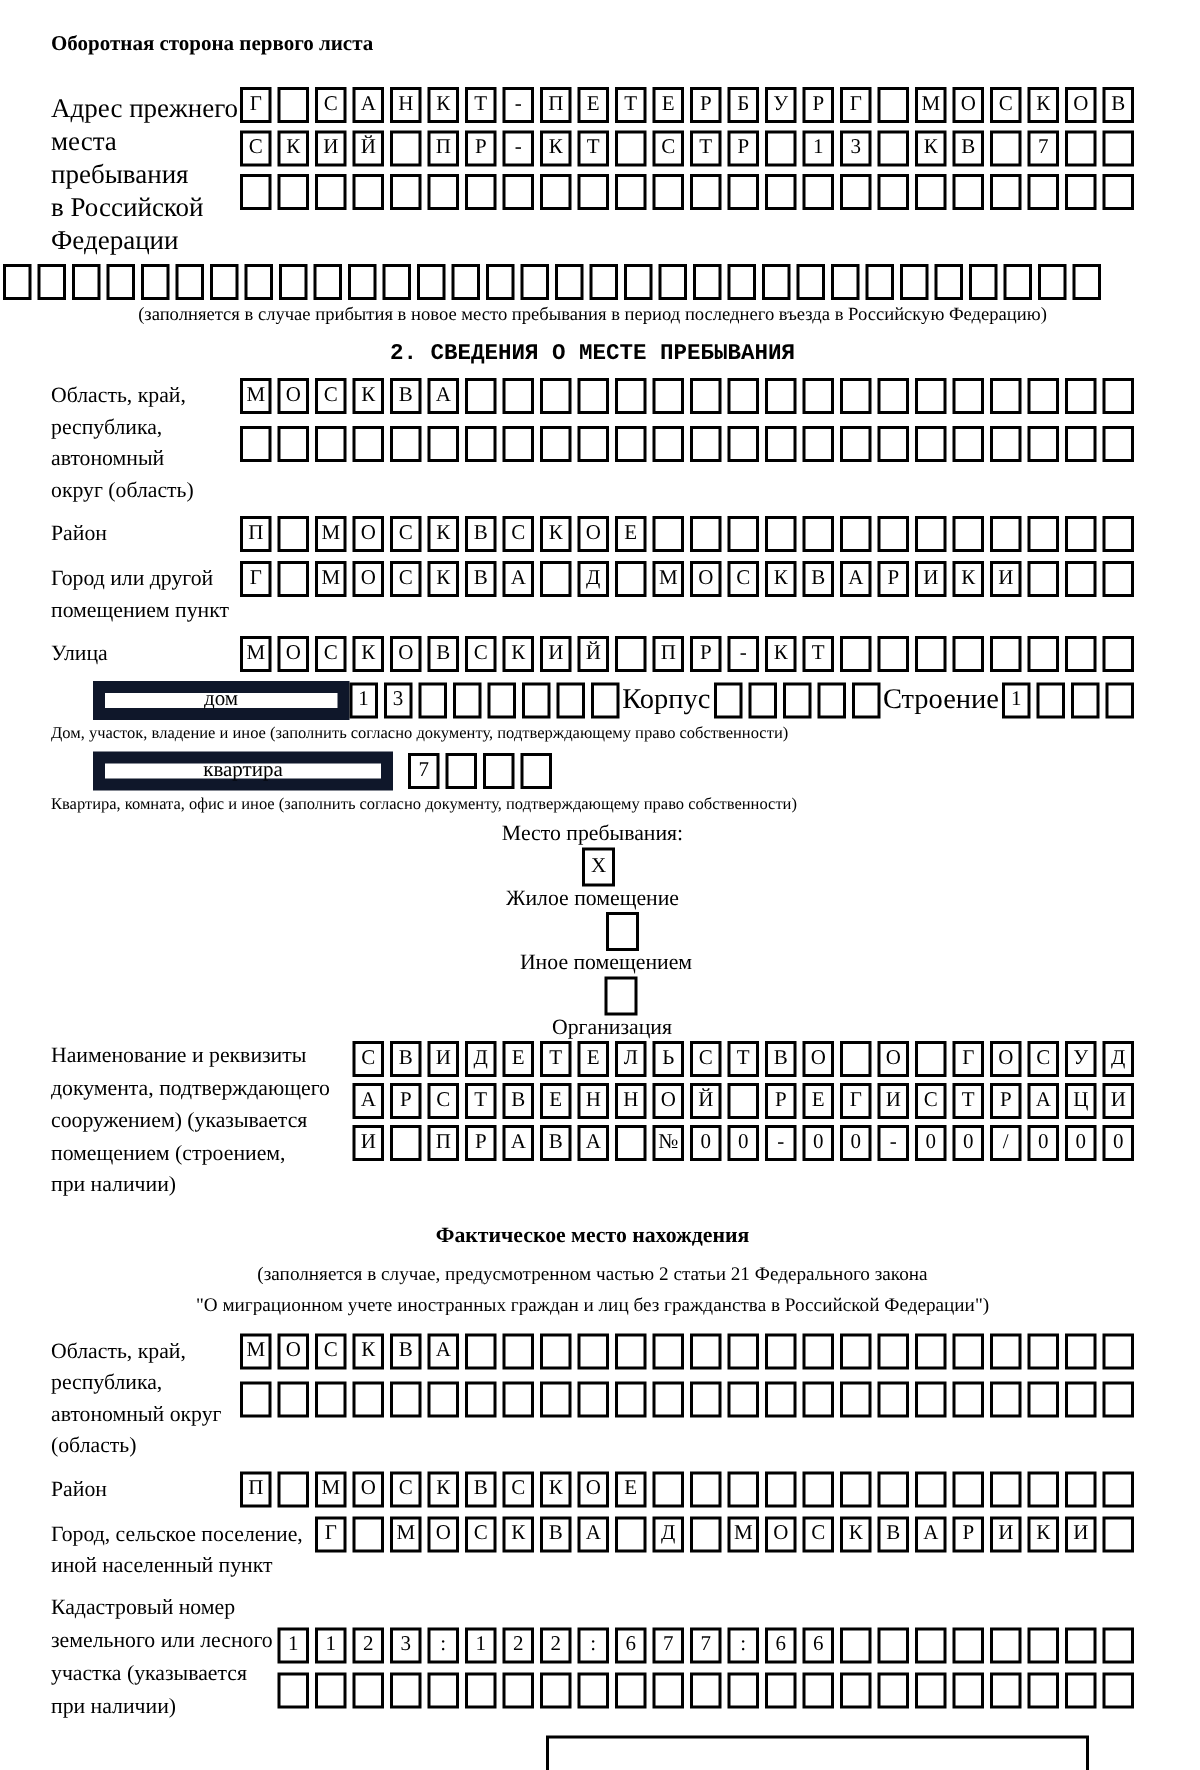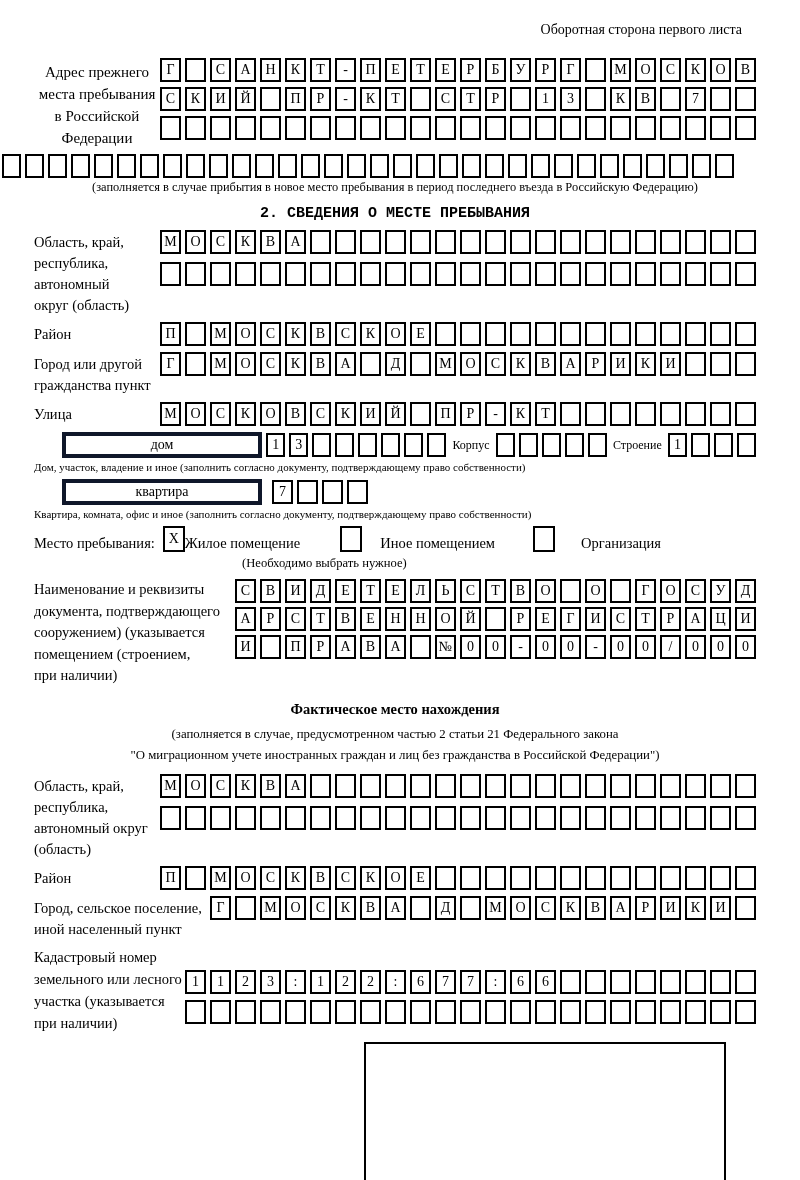--- a/index.html
+++ b/index.html
@@ -1,50 +1,50 @@
 <!DOCTYPE html>
 <html><head>
 <meta charset="utf-8">
 <style>
   html,body{margin:0;padding:0;background:#fff;color:#000;}
   body{width:800px;height:1180px;font-family:"Liberation Serif","DejaVu Serif",serif;overflow:hidden;}
   .page{box-sizing:border-box;width:800px;padding:10px 44px 0 34px;}
-  .corner{text-align:right;font-size:14px;margin:12px 14px 20px 0;}
+  .corner{text-align:left;font-size:14px;margin:12px 26px 20px 0;font-weight:bold;}
 
   
   .cells{display:flex;gap:4px;}
   .cell{box-sizing:border-box;width:21px;height:24px;border:2px solid #000;
         display:flex;align-items:center;justify-content:center;font-size:14px;line-height:1;}
   .cells.compact .cell{width:19px;height:24px;}
   .strips{display:flex;flex-direction:column;gap:8px;margin-left:auto;align-items:flex-end;}
 
   
   .addr{display:flex;margin-bottom:5px;}
-  .addr-labels{width:150px;font-size:15px;line-height:22px;padding-top:3px;text-align:center;}
+  .addr-labels{width:150px;font-size:18px;line-height:22px;padding-top:3px;}
   .addr-strips{flex:1;display:flex;flex-direction:column;gap:5px;align-items:flex-end;}
   .fullrow{margin:0 0 2px -32px;}
   .note{font-size:12.4px;text-align:center;margin:2px 0 4px 0;}
   .sec-title{font-size:15px;font-weight:bold;text-align:center;margin:10px 0 8px 0;font-family:Liberation Mono, monospace;}
 
   .field-row{display:flex;align-items:flex-start;margin-bottom:6px;}
   .field-label{font-size:14.5px;line-height:21px;padding-top:2px;}
   .field-row .cells{margin-left:auto;}
 
   
   .house-row{display:flex;align-items:center;margin:2px 0 2px 28px;justify-content:space-between;}
-  .named-box{box-sizing:border-box;border:4px solid #0f172a;height:26px;display:flex;
+  .named-box{box-sizing:border-box;border:8px solid #0f172a;height:26px;display:flex;
              align-items:center;justify-content:center;font-size:14px;}
   .dom-box{width:200px;}
   .kv-box{width:200px;}
-  .inline-label{font-size:12px;padding:0 2px;}
+  .inline-label{font-size:19px;padding:0 2px;}
   .apt-row{display:flex;align-items:center;gap:10px;margin:2px 0 2px 0;}
   .small-note{font-size:11px;margin:3px 0 6px 0;font-family:Liberation Serif, serif;}
 
   
-  .stay-row{display:flex;align-items:flex-end;font-size:14.5px;margin-top:4px;}
+  .stay-row{display:flex;align-items:center;font-size:14.5px;margin-top:4px;flex-direction:column;}
   .checkbox{box-sizing:border-box;width:22px;height:26px;border:2px solid #000;display:flex;
             align-items:center;justify-content:center;font-size:14px;}
   .stay-note{font-size:12.6px;margin:4px 0 8px 208px;}
 
   
   .doc-label{width:218px;font-size:14.5px;line-height:21.5px;}
   .doc-strips{display:flex;flex-direction:column;gap:4px;margin-left:auto;align-items:flex-end;}
 
   .fact-title{font-size:14.5px;font-weight:bold;text-align:center;margin:14px 0 6px 0;}
   .fact-note{font-size:12.8px;text-align:center;line-height:21px;margin-bottom:8px;}
@@ -278,21 +278,21 @@
         <span class="cell"></span>
         <span class="cell"></span>
         <span class="cell"></span>
         <span class="cell"></span>
       </div>
   </div>
 
   <div class="field-row">
     <div class="field-label">
         <div>Город или другой</div>
-        <div>гражданства пункт</div>
+        <div>помещением пункт</div>
       </div>
     <div class="cells">
         <span class="cell">Г</span>
         <span class="cell"></span>
         <span class="cell">М</span>
         <span class="cell">О</span>
         <span class="cell">С</span>
         <span class="cell">К</span>
         <span class="cell">В</span>
         <span class="cell">А</span>
@@ -388,21 +388,20 @@
 
   <div class="stay-row">
     <span>Место пребывания:</span>
     <span class="checkbox" style="margin-left:8px;">X</span>
     <span style="">Жилое помещение</span>
     <span class="checkbox" style="margin-left:40px;"></span>
     <span style="margin-left:18px;">Иное помещением</span>
     <span class="checkbox" style="margin-left:38px;"></span>
     <span style="margin-left:26px;">Организация</span>
   </div>
-  <div class="stay-note">(Необходимо выбрать нужное)</div>
 
   <div class="field-row">
     <div class="doc-label">
         <div>Наименование и реквизиты</div>
         <div>документа, подтверждающего</div>
         <div>сооружением) (указывается</div>
         <div>помещением (строением,</div>
         <div>при наличии)</div>
       </div>
     <div class="doc-strips">

